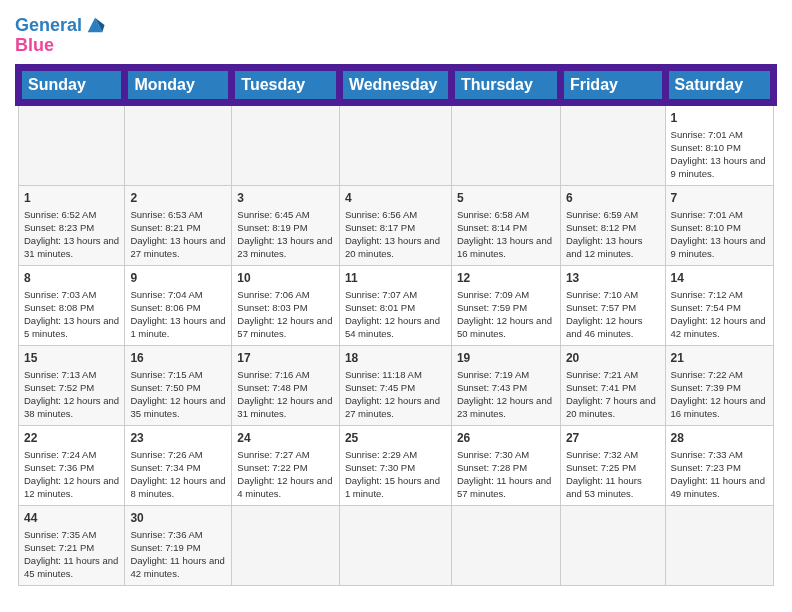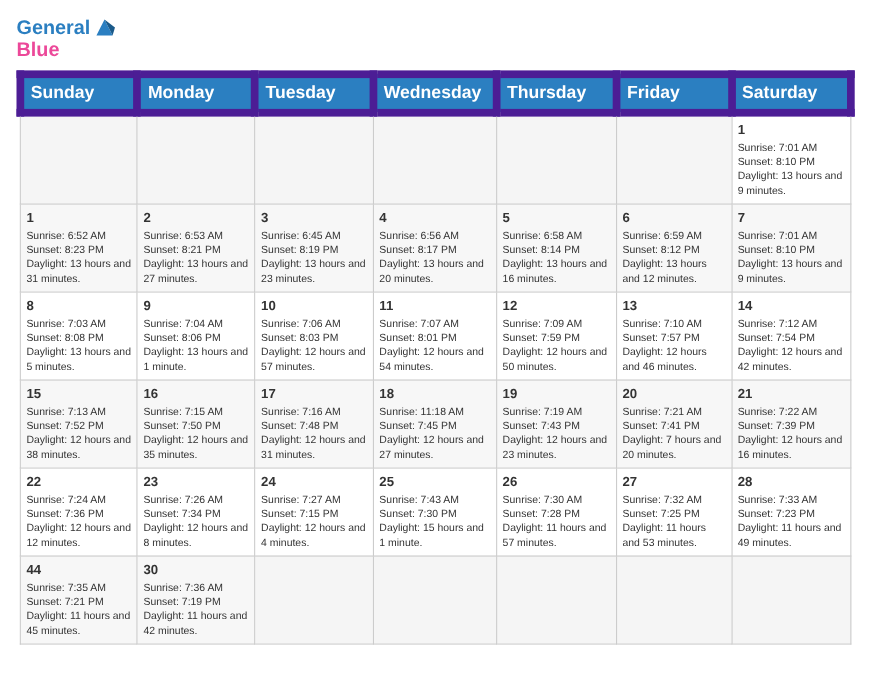--- a/index.html
+++ b/index.html
@@ -159,22 +159,22 @@
           <td><span class="day-number">16</span><span>Sunrise: 7:15 AM</span><br><span>Sunset: 7:50 PM</span><br><span>Daylight: 12 hours and 35 minutes.</span></td>
           <td><span class="day-number">17</span><span>Sunrise: 7:16 AM</span><br><span>Sunset: 7:48 PM</span><br><span>Daylight: 12 hours and 31 minutes.</span></td>
           <td><span class="day-number">18</span><span>Sunrise: 11:18 AM</span><br><span>Sunset: 7:45 PM</span><br><span>Daylight: 12 hours and 27 minutes.</span></td>
           <td><span class="day-number">19</span><span>Sunrise: 7:19 AM</span><br><span>Sunset: 7:43 PM</span><br><span>Daylight: 12 hours and 23 minutes.</span></td>
           <td><span class="day-number">20</span><span>Sunrise: 7:21 AM</span><br><span>Sunset: 7:41 PM</span><br><span>Daylight: 7 hours and 20 minutes.</span></td>
           <td><span class="day-number">21</span><span>Sunrise: 7:22 AM</span><br><span>Sunset: 7:39 PM</span><br><span>Daylight: 12 hours and 16 minutes.</span></td>
         </tr>
         <tr>
           <td><span class="day-number">22</span><span>Sunrise: 7:24 AM</span><br><span>Sunset: 7:36 PM</span><br><span>Daylight: 12 hours and 12 minutes.</span></td>
           <td><span class="day-number">23</span><span>Sunrise: 7:26 AM</span><br><span>Sunset: 7:34 PM</span><br><span>Daylight: 12 hours and 8 minutes.</span></td>
-          <td><span class="day-number">24</span><span>Sunrise: 7:27 AM</span><br><span>Sunset: 7:15 PM</span><br><span>Daylight: 12 hours and 4 minutes.</span></td>
-          <td><span class="day-number">25</span><span>Sunrise: 7:43 AM</span><br><span>Sunset: 7:30 PM</span><br><span>Daylight: 15 hours and 1 minute.</span></td>
+          <td><span class="day-number">24</span><span>Sunrise: 7:27 AM</span><br><span>Sunset: 7:22 PM</span><br><span>Daylight: 12 hours and 4 minutes.</span></td>
+          <td><span class="day-number">25</span><span>Sunrise: 2:29 AM</span><br><span>Sunset: 7:30 PM</span><br><span>Daylight: 15 hours and 1 minute.</span></td>
           <td><span class="day-number">26</span><span>Sunrise: 7:30 AM</span><br><span>Sunset: 7:28 PM</span><br><span>Daylight: 11 hours and 57 minutes.</span></td>
           <td><span class="day-number">27</span><span>Sunrise: 7:32 AM</span><br><span>Sunset: 7:25 PM</span><br><span>Daylight: 11 hours and 53 minutes.</span></td>
           <td><span class="day-number">28</span><span>Sunrise: 7:33 AM</span><br><span>Sunset: 7:23 PM</span><br><span>Daylight: 11 hours and 49 minutes.</span></td>
         </tr>
         <tr>
           <td><span class="day-number">44</span><span>Sunrise: 7:35 AM</span><br><span>Sunset: 7:21 PM</span><br><span>Daylight: 11 hours and 45 minutes.</span></td>
           <td><span class="day-number">30</span><span>Sunrise: 7:36 AM</span><br><span>Sunset: 7:19 PM</span><br><span>Daylight: 11 hours and 42 minutes.</span></td>
           <td class="empty-cell"></td>
           <td class="empty-cell"></td>
           <td class="empty-cell"></td>

